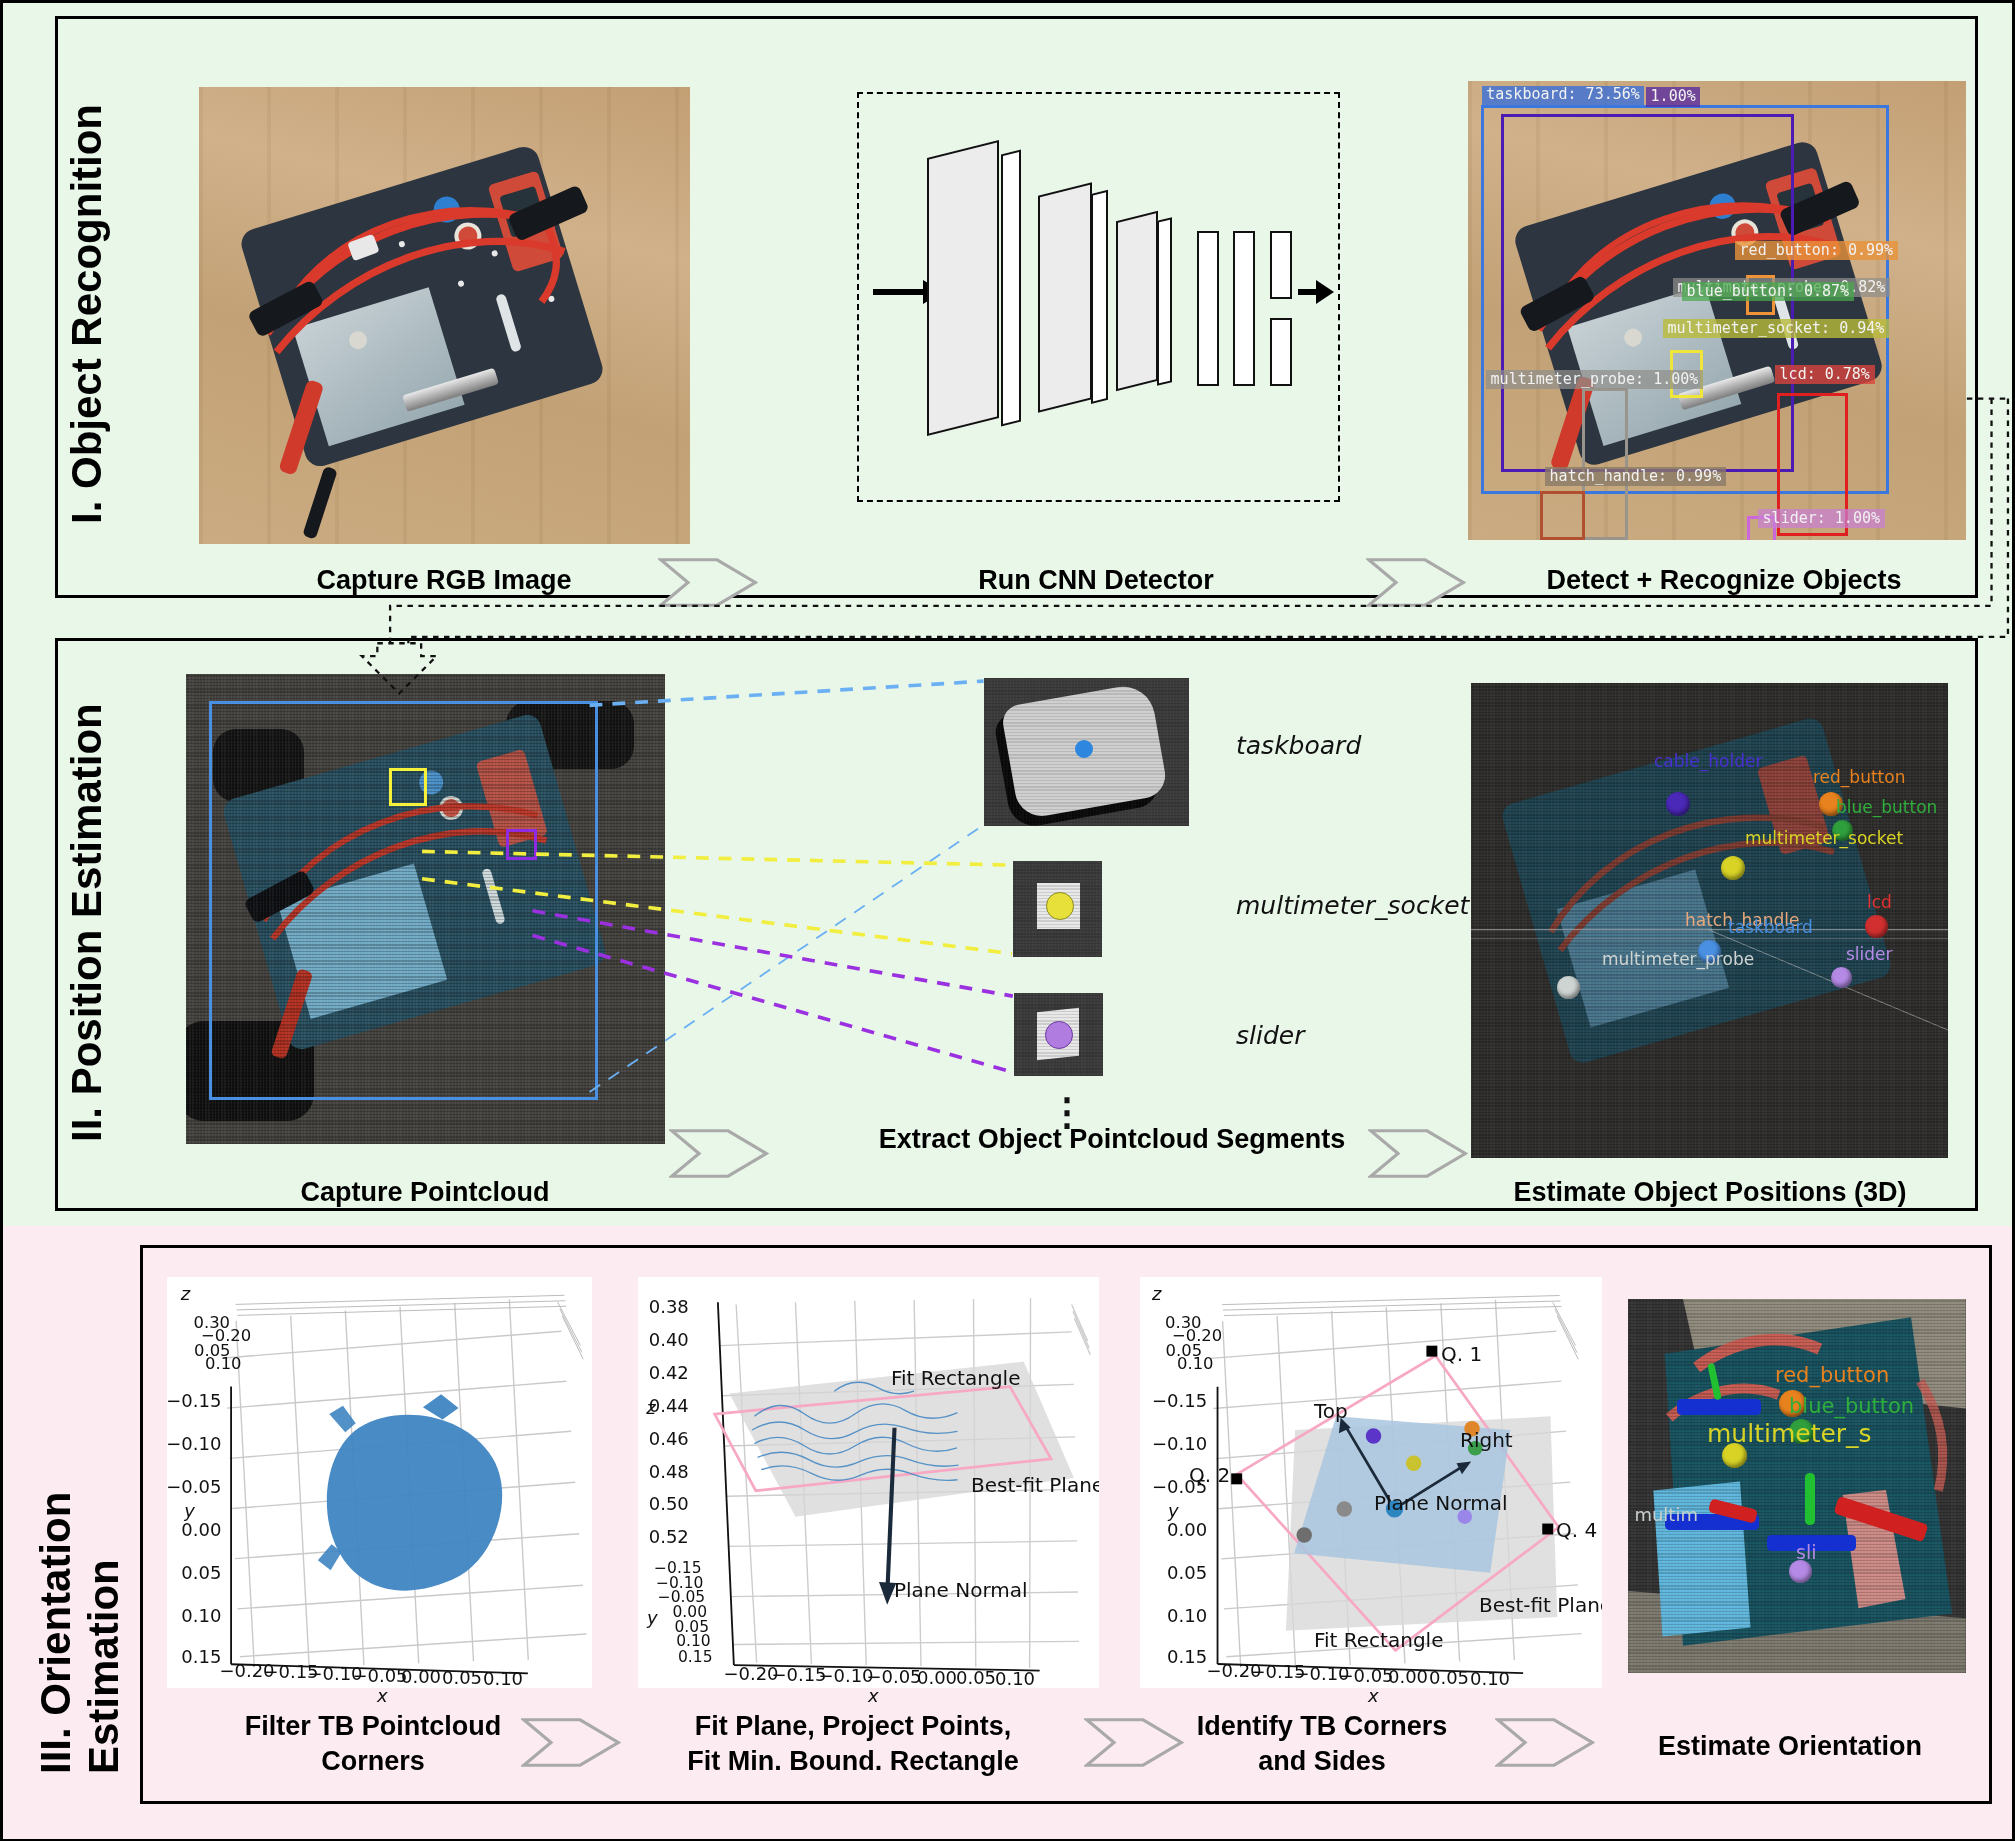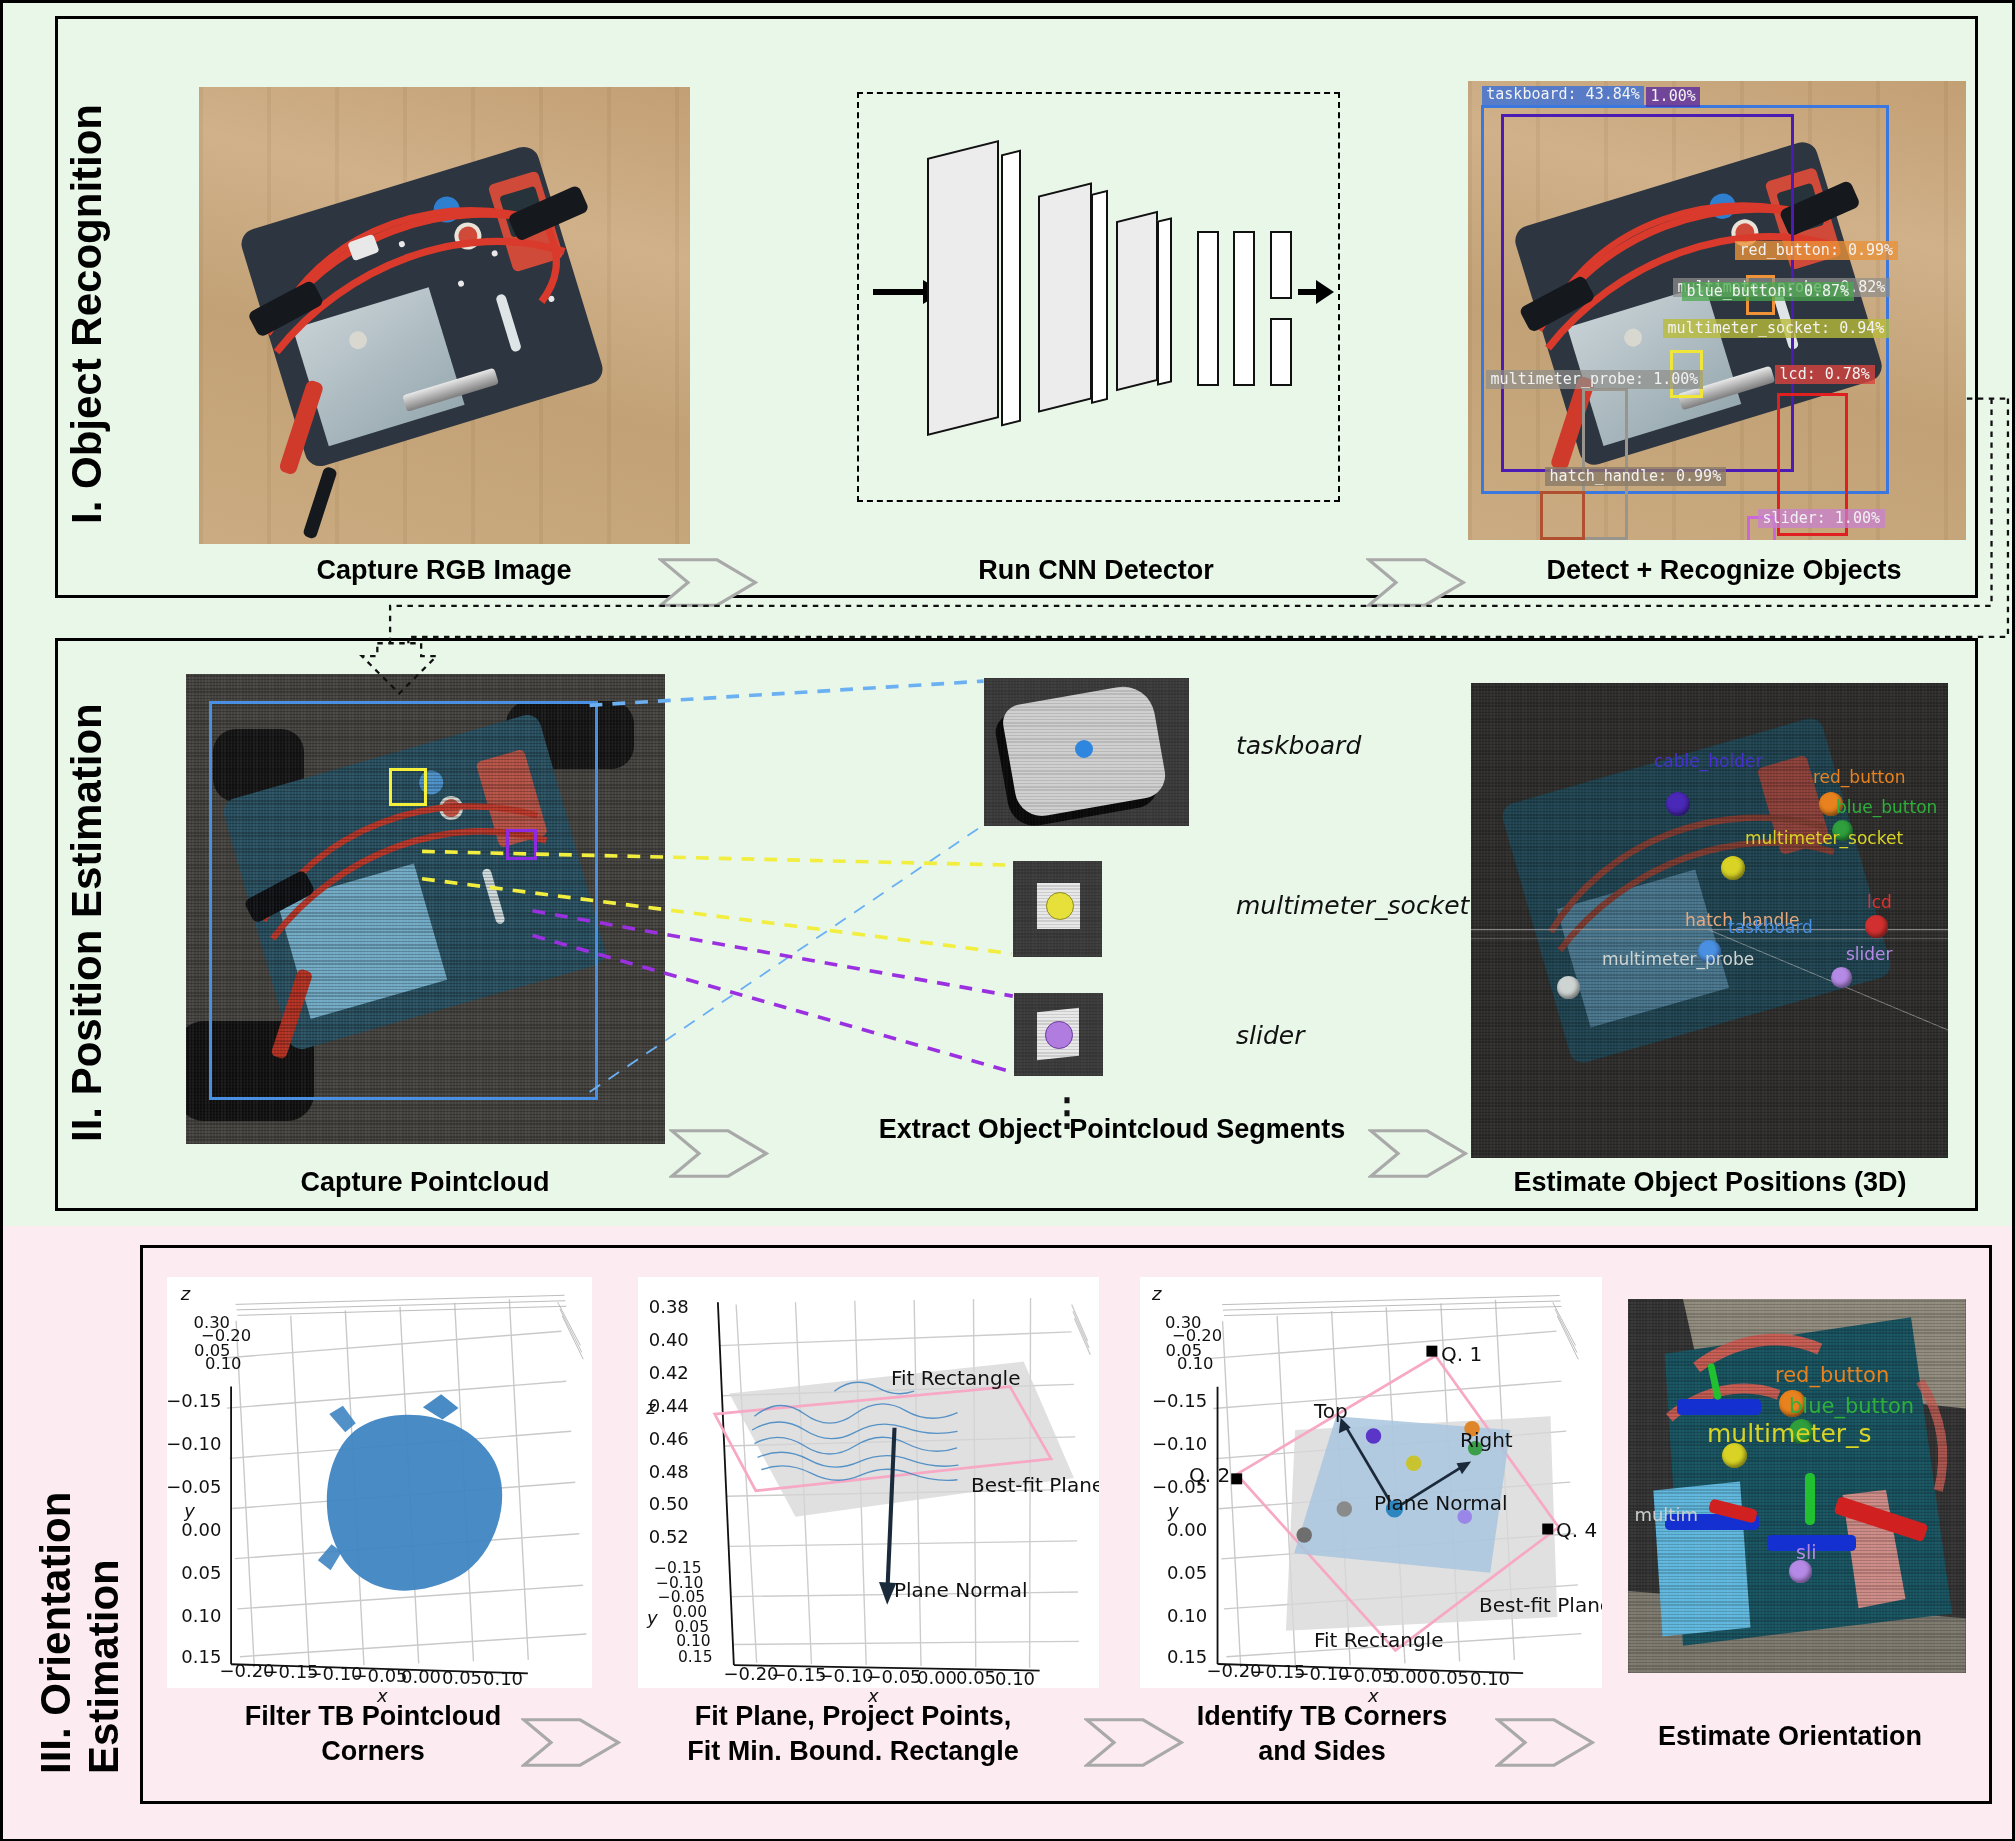--- a/index.html
+++ b/index.html
@@ -4,21 +4,21 @@
 <style>
   html,body{margin:0;padding:0;background:#fcecf1;font-family:"Liberation Sans",sans-serif;}
   .figure{position:relative;width:2015px;height:1842px;background:#fcecf1;border:3.7px solid #000;box-sizing:border-box;overflow:hidden;}
   .abs{position:absolute;}
   .bg-green{position:absolute;left:0;top:0;width:2015px;height:1223px;background:#e9f7e9;}
   .bg-pink{position:absolute;left:0;top:1223px;width:2015px;height:618px;background:#fcecf1;}
   .panel{position:absolute;border:3.2px solid #000;background:transparent;}
   .sidebar{position:absolute;display:flex;align-items:center;justify-content:center;
     writing-mode:vertical-rl;transform:rotate(180deg);font-weight:bold;font-size:42px;color:#000;width:73px;}
   .caption{position:absolute;font-weight:bold;font-size:27px;color:#000;text-align:center;
-    line-height:1.28;transform:translateX(-50%);white-space:nowrap;}
+    line-height:1.28;transform:translateX(-50%);white-space:nowrap;margin-top:10px;}
   .chev{position:absolute;}
   .chev polygon{fill:#e9f7e9;stroke:#a9a9a9;stroke-width:7;}
   .chev.pink polygon{fill:#fcecf1;}
   .photo{position:absolute;overflow:hidden;
     background:repeating-linear-gradient(90deg,rgba(90,60,20,.07) 0 3.7px,rgba(255,255,255,0) 3.7px 68px),
     linear-gradient(15deg,#cbab81,#c2a176 40%,#d0b18a 70%,#c39f74);}
   .board{position:absolute;background:#2c3540;border-radius:15.5px;}
   .plate{position:absolute;background:linear-gradient(160deg,#c6d0d4,#97a9b0);}
   .circle{position:absolute;border-radius:50%;}
   .chip{position:absolute;font-family:"DejaVu Sans Mono",monospace;font-size:15px;color:#f2f2f2;
@@ -130,21 +130,21 @@
 
     <div class="bbox" style="left:12.8px;top:24px;width:402px;height:383px;border-width:3.2px;border-color:#3a78e0;"></div>
     <div class="bbox" style="left:33px;top:33px;width:287px;height:352px;border-width:3.2px;border-color:#4b1bb3;"></div>
     <div class="bbox" style="left:278px;top:194px;width:23px;height:34px;border-width:3.2px;border-color:#f09238;"></div>
     <div class="bbox" style="left:202px;top:269px;width:27px;height:42px;border-width:3.2px;border-color:#f0e63a;"></div>
     <div class="bbox" style="left:114px;top:307px;width:40px;height:146px;border-width:3.2px;border-color:#9a958c;"></div>
     <div class="bbox" style="left:309px;top:312px;width:65px;height:137px;border-width:3.7px;border-color:#e02020;"></div>
     <div class="bbox" style="left:72px;top:410px;width:39px;height:43px;border-width:3.7px;border-color:#b05030;"></div>
     <div class="bbox" style="left:279px;top:435px;width:23px;height:24px;border-width:3.2px;border-color:#cc66dd;"></div>
 
-    <div class="chip" style="left:13.7px;top:4.6px;background:#3a6fd8cc;">taskboard: 43.84%</div>
+    <div class="chip" style="left:13.7px;top:4.6px;background:#3a6fd8cc;">taskboard: 73.56%</div>
     <div class="chip" style="left:178px;top:6.4px;background:#5a2da0cc;">1.00%</div>
     <div class="chip" style="left:267px;top:160px;background:#e8923acc;">red_button: 0.99%</div>
     <div class="chip" style="left:205px;top:197px;background:#8f8f8ab8;">multimeter_probe: 0.82%</div>
     <div class="chip" style="left:214px;top:201px;background:#4aa94ebb;">blue_button: 0.87%</div>
     <div class="chip" style="left:195px;top:238px;background:#b9bb3acc;">multimeter_socket: 0.94%</div>
     <div class="chip" style="left:18px;top:289px;background:#8f8f8ab8;">multimeter_probe: 1.00%</div>
     <div class="chip" style="left:307px;top:284px;background:#d8433ccc;">lcd: 0.78%</div>
     <div class="chip" style="left:77px;top:386px;background:#8a7a68cc;">hatch_handle: 0.99%</div>
     <div class="chip" style="left:290px;top:428px;background:#c77fd4b8;">slider: 1.00%</div>
   </div>

